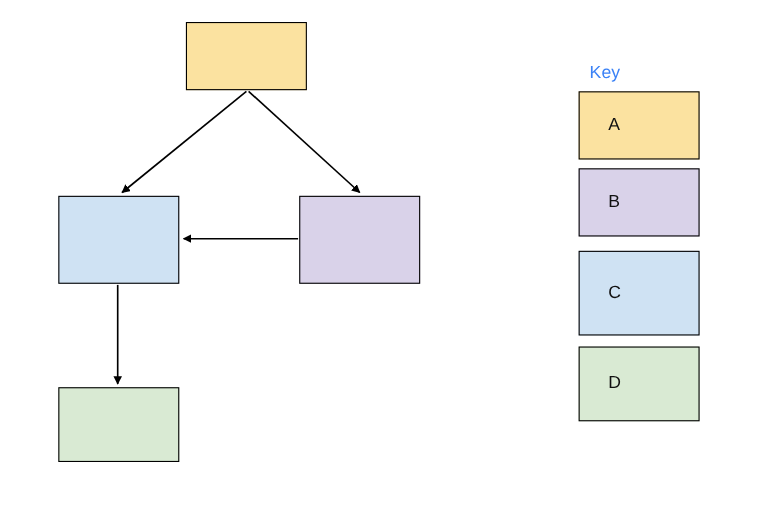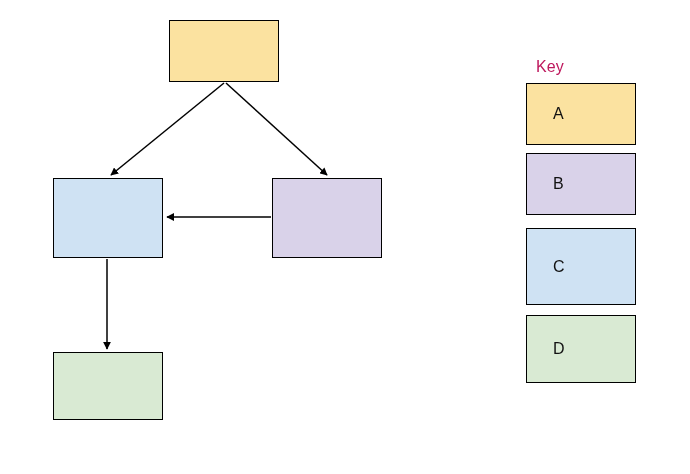--- a/index.html
+++ b/index.html
@@ -36,21 +36,21 @@
     width: 690px;
     height: 474px;
     pointer-events: none;
   }
   .key-group {
     position: absolute;
   }
   .key-title {
     position: absolute;
     font-size: 16px;
-    color: #be185d;
+    color: #3b82f6;
     white-space: nowrap;
     letter-spacing: 0.1px;
   }
   .key-box {
     position: absolute;
     box-sizing: border-box;
     border: 1.6px solid #000000;
     display: flex;
     align-items: center;
   }

